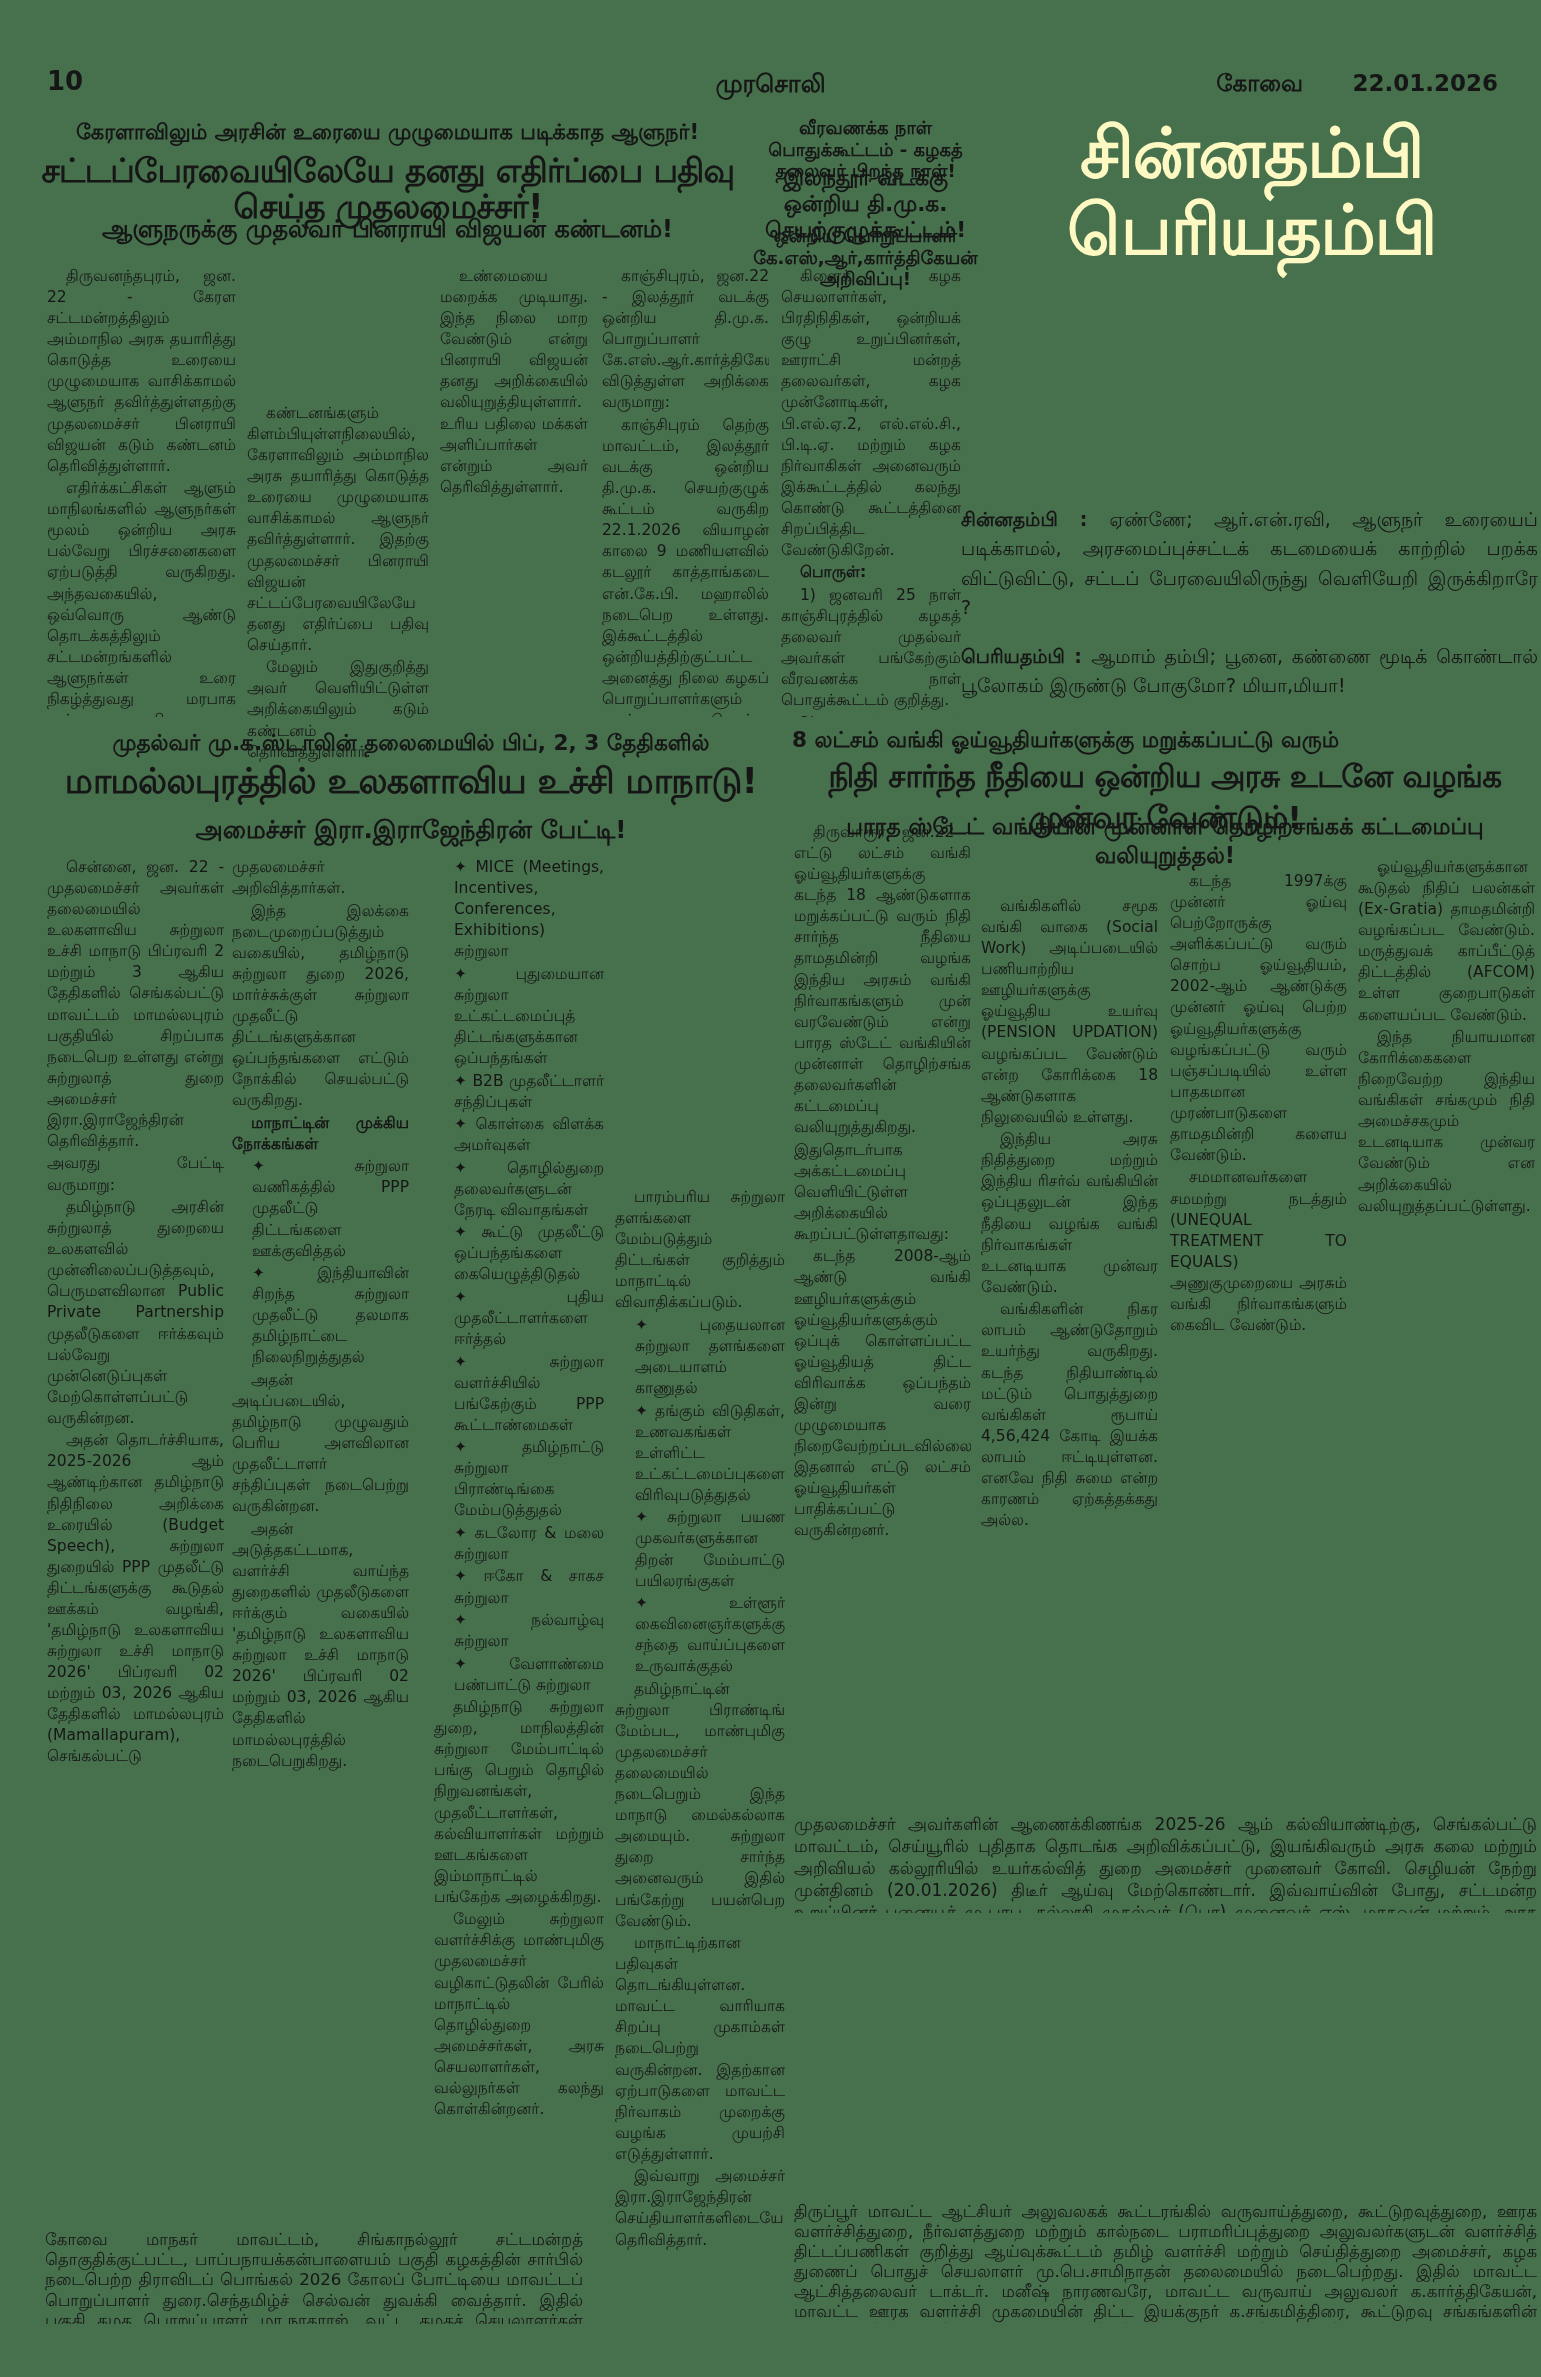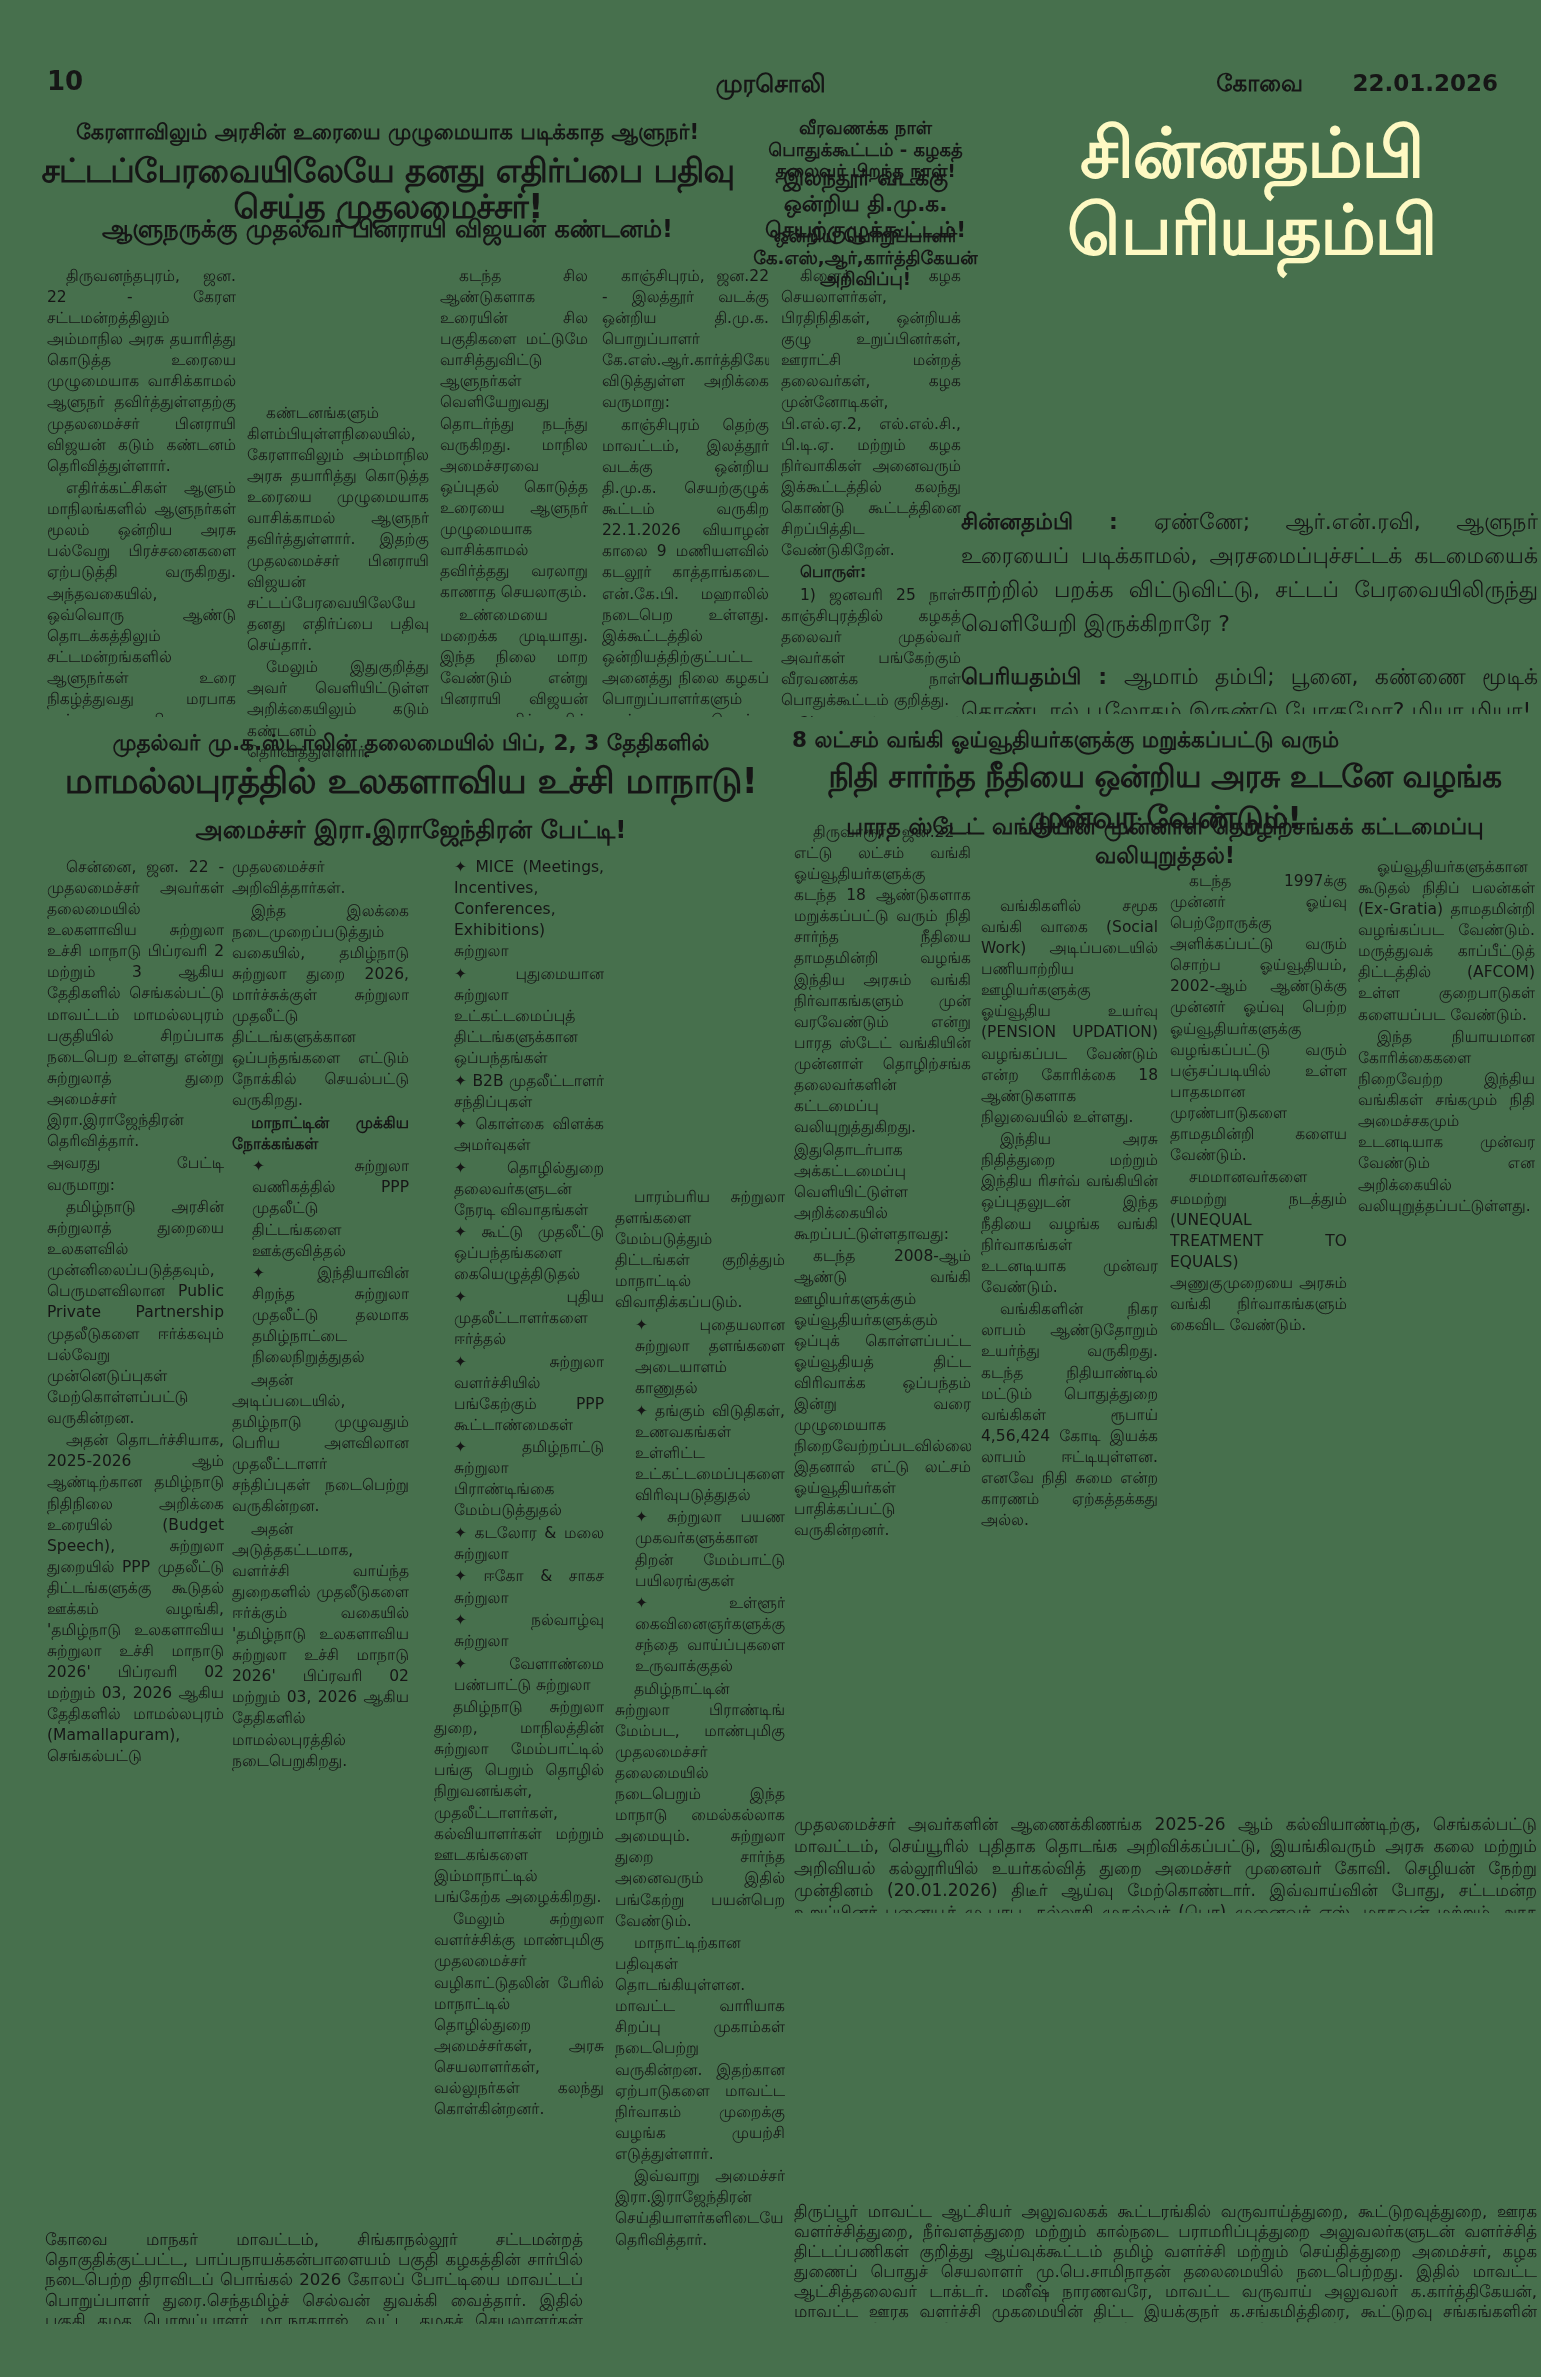--- a/index.html
+++ b/index.html
@@ -22,21 +22,21 @@
   .col p.bullet{text-indent:0;padding-left:20px;}
   .pad-top{padding-top:137px;}
   .headline-kicker{font-weight:bold;font-size:21px;line-height:1.15;}
   .headline-main{font-weight:bold;font-size:33px;line-height:1.1;letter-spacing:-0.7px;}
   .headline-sub{font-weight:bold;font-size:24px;line-height:1.15;}
   .cartoon-title{
     color:#fef9c3;font-weight:bold;font-size:69px;line-height:1.12;
     text-align:center;letter-spacing:-1.4px;
   }
   .dialog{
-    font-size:22px;line-height:1.55;text-align:justify;
+    font-size:19px;line-height:1.55;text-align:justify;
   }
   .dialog p{margin:0 0 19px 0;}
   .dialog b{font-weight:bold;}
   .caption{
     font-size:17px;line-height:1.3;text-align:justify;overflow:hidden;
   }
   .hdr{font-weight:bold;font-size:23px;}
 </style>
 </head>
 <body>
@@ -52,21 +52,20 @@
   <div class="abs headline-sub ctr" style="left:43px;top:216px;width:689px;">ஆளுநருக்கு முதல்வர் பினராயி விஜயன் கண்டனம்!</div>
   <div class="col" style="left:47px;top:266px;width:189px;height:451px;">
       <p class="para">திருவனந்தபுரம், ஜன. 22 - கேரள சட்டமன்றத்திலும் அம்மாநில அரசு தயாரித்து கொடுத்த உரையை முழுமையாக வாசிக்காமல் ஆளுநர் தவிர்த்துள்ளதற்கு முதலமைச்சர் பினராயி விஜயன் கடும் கண்டனம் தெரிவித்துள்ளார்.</p>
       <p class="para">எதிர்க்கட்சிகள் ஆளும் மாநிலங்களில் ஆளுநர்கள் மூலம் ஒன்றிய அரசு பல்வேறு பிரச்சனைகளை ஏற்படுத்தி வருகிறது. அந்தவகையில், ஒவ்வொரு ஆண்டு தொடக்கத்திலும் சட்டமன்றங்களில் ஆளுநர்கள் உரை நிகழ்த்துவது மரபாக உள்ளது. மாநில அரசு தயாரித்துக் கொடுக்கும் உரையை முழுமையாக வாசிக்காமல் சிலர் தவிர்த்து வருகின்றனர்.</p>
     </div>
   <div class="col pad-top" style="left:247px;top:266px;width:182px;height:451px;">
       <p class="para">கண்டனங்களும் கிளம்பியுள்ளநிலையில், கேரளாவிலும் அம்மாநில அரசு தயாரித்து கொடுத்த உரையை முழுமையாக வாசிக்காமல் ஆளுநர் தவிர்த்துள்ளார். இதற்கு முதலமைச்சர் பினராயி விஜயன் சட்டப்பேரவையிலேயே தனது எதிர்ப்பை பதிவு செய்தார்.</p>
       <p class="para">மேலும் இதுகுறித்து அவர் வெளியிட்டுள்ள அறிக்கையிலும் கடும் கண்டனம் தெரிவித்துள்ளார்.</p>
     </div>
   <div class="col" style="left:440px;top:266px;width:148px;height:451px;">
-      <p class="para">கடந்த சில ஆண்டுகளாக உரையின் சில பகுதிகளை மட்டுமே வாசித்துவிட்டு ஆளுநர்கள் வெளியேறுவது தொடர்ந்து நடந்து வருகிறது. மாநில அமைச்சரவை ஒப்புதல் கொடுத்த உரையை ஆளுநர் முழுமையாக வாசிக்காமல் தவிர்த்தது வரலாறு காணாத செயலாகும்.</p>
       <p class="para">உண்மையை மறைக்க முடியாது. இந்த நிலை மாற வேண்டும் என்று பினராயி விஜயன் தனது அறிக்கையில் வலியுறுத்தியுள்ளார். உரிய பதிலை மக்கள் அளிப்பார்கள் என்றும் அவர் தெரிவித்துள்ளார்.</p>
     </div>
 </div>
 
 <div>
   <div class="abs b ctr" style="left:743px;top:117px;width:245px;font-size:18px;line-height:1.2;">வீரவணக்க நாள் பொதுக்கூட்டம் - கழகத் தலைவர் பிறந்த நாள்!</div>
   <div class="abs b ctr" style="left:743px;top:165px;width:245px;font-size:21.6px;line-height:1.2;">இலந்தூர் வடக்கு ஒன்றிய தி.மு.க. செயற்குழுக்கூட்டம்!</div>
   <div class="abs b ctr" style="left:743px;top:225px;width:245px;font-size:18px;line-height:1.2;">ஒன்றிய பொறுப்பாளர் கே.எஸ்,ஆர்,கார்த்திகேயன் அறிவிப்பு!</div>
   <div class="col" style="left:602px;top:266px;width:167px;height:451px;">
       <p class="para">காஞ்சிபுரம், ஜன.22 - இலத்தூர் வடக்கு ஒன்றிய தி.மு.க. பொறுப்பாளர் கே.எஸ்.ஆர்.கார்த்திகேயன் விடுத்துள்ள அறிக்கை வருமாறு:</p>

